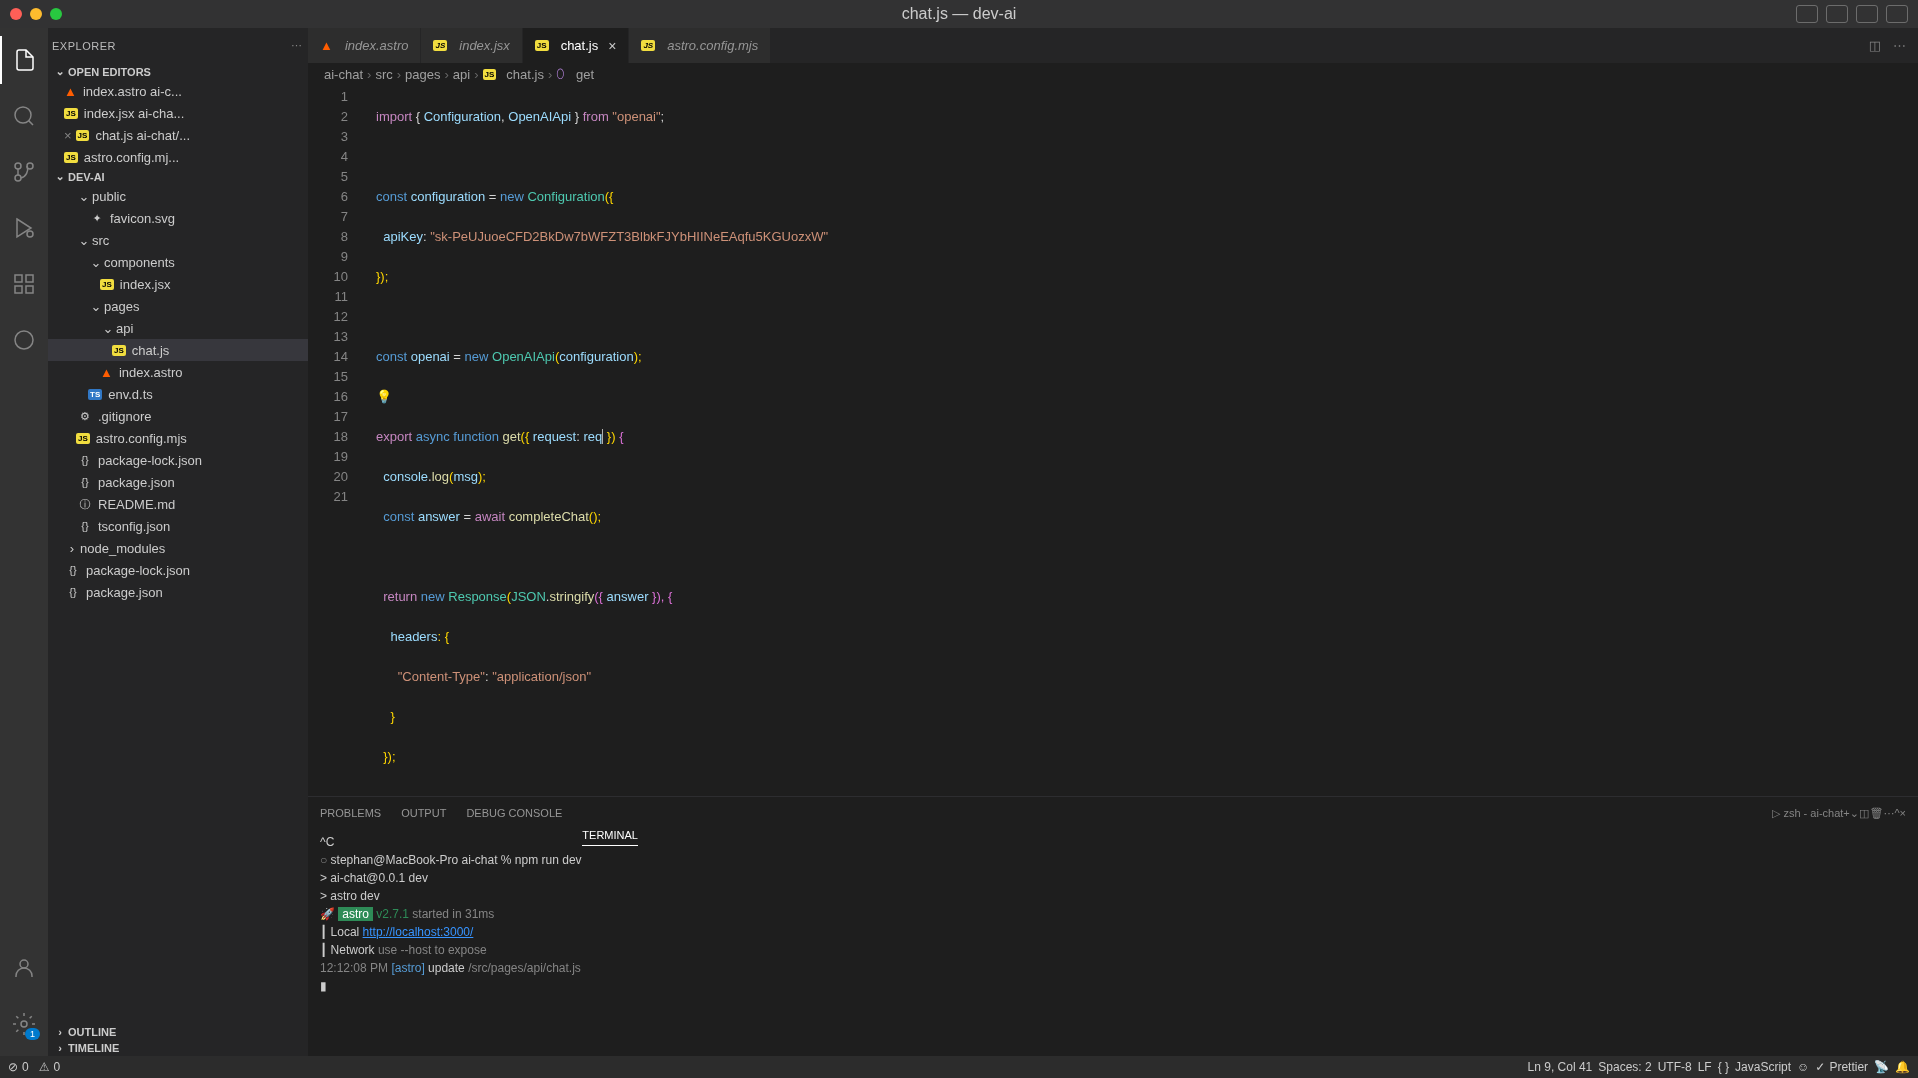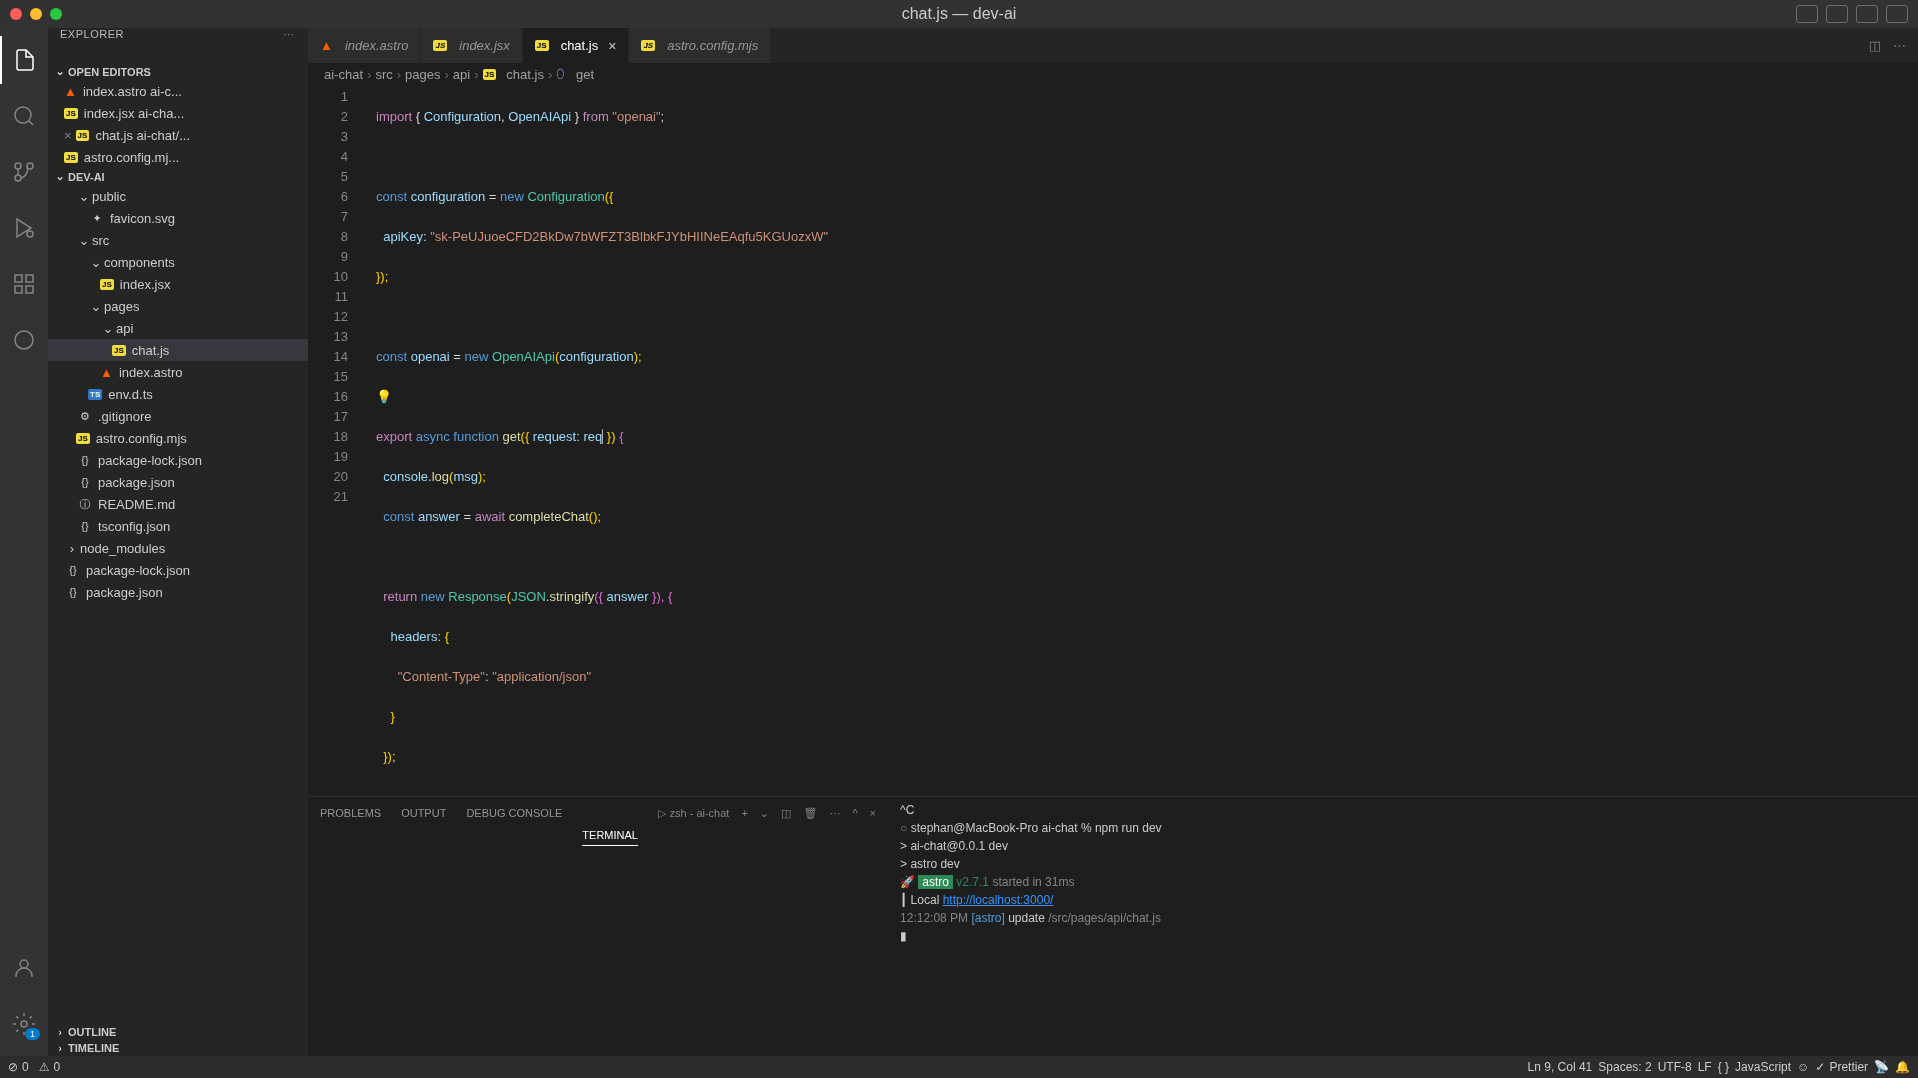--- a/index.html
+++ b/index.html
@@ -14,21 +14,21 @@
 .titlebar-right { position: absolute; right: 10px; display: flex; gap: 8px; }
 .titlebar-icon { width: 22px; height: 18px; border: 1px solid #858585; border-radius: 3px; opacity: 0.7; }
 .main { display: flex; height: calc(100% - 28px - 22px); }
 .activity-bar { width: 48px; background: #333333; display: flex; flex-direction: column; align-items: center; padding-top: 8px; gap: 8px; }
 .activity-icon { width: 48px; height: 48px; display: flex; align-items: center; justify-content: center; color: #858585; cursor: pointer; position: relative; }
 .activity-icon.active { color: #ffffff; border-left: 2px solid #fff; }
 .activity-icon svg { width: 24px; height: 24px; }
 .activity-bottom { margin-top: auto; margin-bottom: 8px; display: flex; flex-direction: column; gap: 8px; }
 .badge { position: absolute; bottom: 8px; right: 8px; background: #007acc; color: #fff; border-radius: 10px; font-size: 9px; padding: 1px 5px; }
 .sidebar { width: 260px; background: #252526; display: flex; flex-direction: column; }
-.sidebar-header { height: 35px; display: flex; align-items: flex-start; justify-content: space-between; padding: 0 12px; font-size: 11px; letter-spacing: 0.5px; color: #bbbbbb; }
+.sidebar-header { height: 35px; display: flex; align-items: center; justify-content: space-between; padding: 0 4px; font-size: 11px; letter-spacing: 0.5px; color: #bbbbbb; }
 .more { color: #858585; letter-spacing: 2px; }
 .section-hdr { display: flex; align-items: center; padding: 2px 4px; font-size: 11px; font-weight: 700; color: #cccccc; cursor: pointer; }
 .chev { width: 16px; display: inline-flex; justify-content: center; }
 .tree { flex: 1; overflow: auto; font-size: 13px; }
 .tree-item { display: flex; align-items: center; height: 22px; padding-left: 8px; cursor: pointer; color: #cccccc; }
 .tree-item.selected { background: #37373d; }
 .indent-1 { padding-left: 16px; }
 .indent-2 { padding-left: 28px; }
 .indent-3 { padding-left: 40px; }
 .indent-4 { padding-left: 52px; }
@@ -54,25 +54,25 @@
 .code div { height: 20px; }
 .kw { color: #c586c0; }
 .str { color: #ce9178; }
 .fn { color: #dcdcaa; }
 .cls { color: #4ec9b0; }
 .var { color: #9cdcfe; }
 .num { color: #b5cea8; }
 .const-kw { color: #569cd6; }
 .bracket { color: #ffd700; }
 .bracket2 { color: #da70d6; }
-.panel { height: 260px; border-top: 1px solid #2d2d30; display: flex; flex-direction: row; background: #1e1e1e; }
+.panel { height: 260px; border-top: 1px solid #2d2d30; display: flex; flex-direction: column; background: #1e1e1e; }
 .panel-tabs { height: 32px; display: flex; align-items: center; padding: 0 12px; gap: 20px; font-size: 11px; color: #969696; }
 .panel-tab { cursor: pointer; padding: 4px 0; }
 .panel-tab.active { color: #fff; border-bottom: 1px solid #fff; margin-top: 44px; }
-.panel-right { margin-left: auto; display: flex; align-items: center; gap: 12px; color: #858585; }
+.panel-right { margin-left: auto; display: flex; align-items: center; gap: 0; color: #858585; }
 .terminal { flex: 1; padding: 4px 12px; font-family: Menlo, Monaco, monospace; font-size: 12px; line-height: 18px; color: #cccccc; overflow: auto; }
 .term-dim { color: #858585; }
 .term-green { background: #2e8b57; color: #fff; padding: 0 4px; }
 .term-blue { color: #3794ff; text-decoration: underline; }
 .term-cyan { color: #569cd6; }
 .statusbar { height: 22px; background: #2c2c2c; display: flex; align-items: center; padding: 0 8px; font-size: 12px; color: #cccccc; gap: 10px; }
 .statusbar .right { margin-left: auto; display: flex; gap: 6px; align-items: center; }
 .status-item { display: flex; align-items: center; gap: 4px; cursor: pointer; }
 </style>
 </head>
@@ -362,20 +362,21 @@
       <div class="terminal">
 <div>^C</div>
 <div><span class="term-dim">○ </span><span>stephan@MacBook-Pro ai-chat % </span><span>npm run dev</span></div>
 <div></div>
 <div>&gt; ai-chat@0.0.1 dev</div>
 <div>&gt; astro dev</div>
 <div></div>
 <div><span>  🚀  </span><span class="term-green">astro</span><span style="color:#2e8b57">  v2.7.1 </span><span class="term-dim">started in 31ms</span></div>
 <div></div>
 <div><span>  ┃ Local    </span><span class="term-blue">http://localhost:3000/</span></div>
+<div><span>  ┃ Network  </span><span class="term-dim">use --host to expose</span></div>
 <div></div>
 <div><span class="term-dim">12:12:08 PM </span><span class="term-cyan">[astro]</span><span> update </span><span class="term-dim">/src/pages/api/chat.js</span></div>
 <div>▮</div>
       </div>
     </div>
   </div>
 </div>
 
 <div class="statusbar">
   <span class="status-item">⊘ <span>0</span></span>

